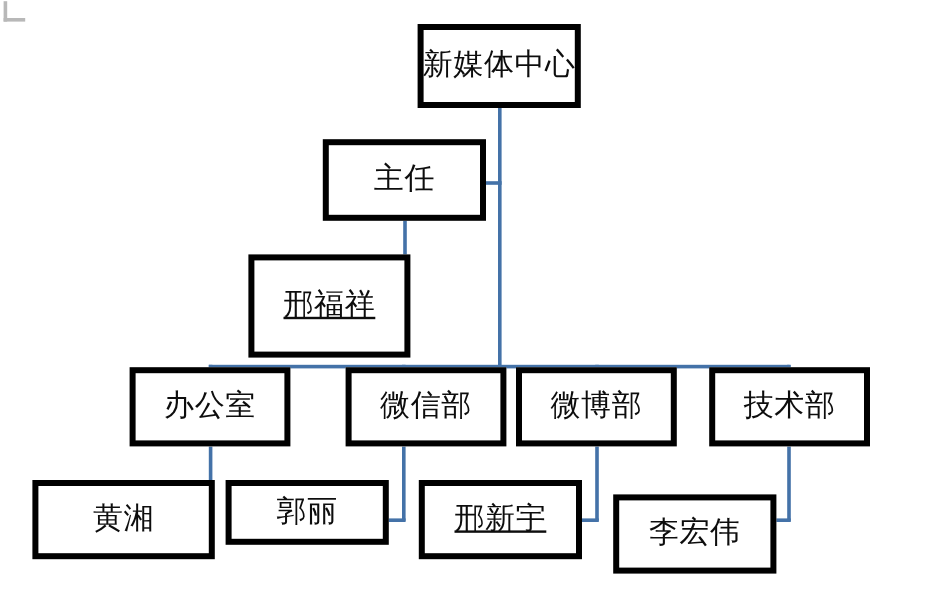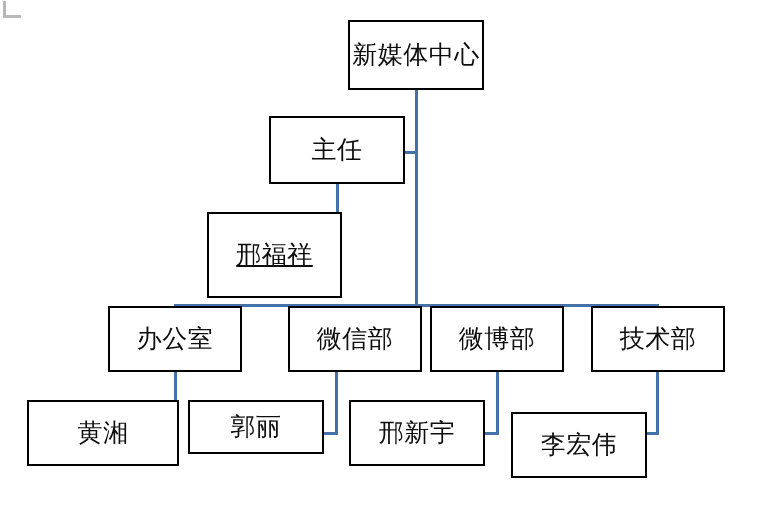--- a/index.html
+++ b/index.html
@@ -15,21 +15,21 @@
     position: relative;
     width: 777px;
     height: 512px;
     background: #ffffff;
     overflow: hidden;
   }
   
   .node {
     position: absolute;
     box-sizing: border-box;
-    border: 2px solid #000000;
+    border: 5px solid #000000;
     background: #ffffff;
     display: flex;
     align-items: center;
     justify-content: center;
     color: #0d0d0d;
     font-size: 25px;
     line-height: 1;
     letter-spacing: 0.5px;
     white-space: nowrap;
     z-index: 3;
@@ -120,21 +120,21 @@
   </div>
 
   <div class="node" style="left:27px; top:400px; width:152px; height:66px;">
     <span class="node-label">黄湘</span>
   </div>
 
   <div class="node" style="left:188px; top:400px; width:136px; height:54px;">
     <span class="node-label">郭丽</span>
   </div>
 
-  <div class="node" style="left:349px; top:400px; width:136px; height:66px;">
+  <div class="node" style="left:349px; top:400px; width:136px; height:66px;text-decoration:underline;">
     <span class="node-label">邢新宇</span>
   </div>
 
   <div class="node" style="left:511px; top:400px; width:136px; height:66px;margin-top:12px;">
     <span class="node-label">李宏伟</span>
   </div>
 
 </div>
 
 </body></html>

